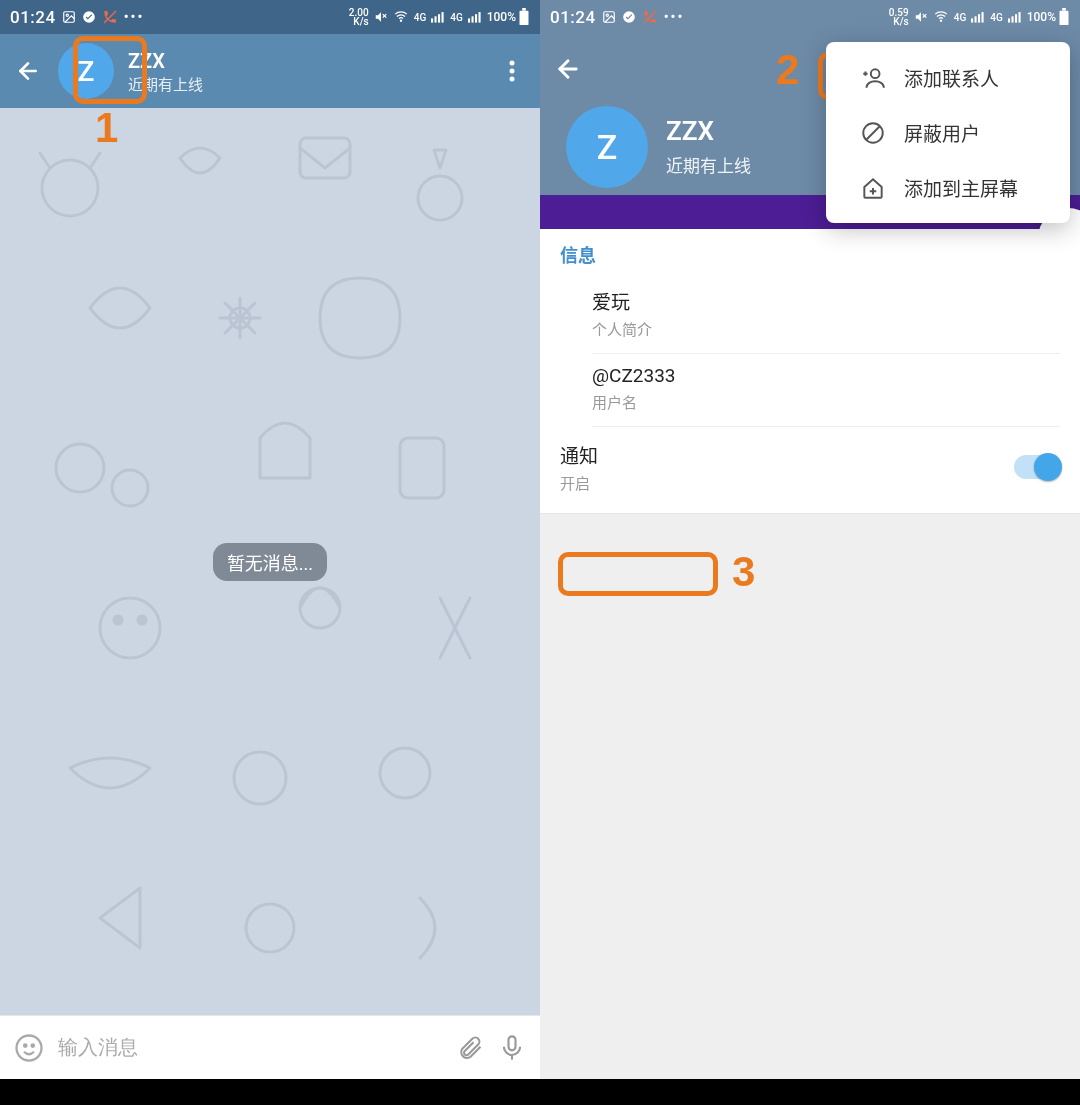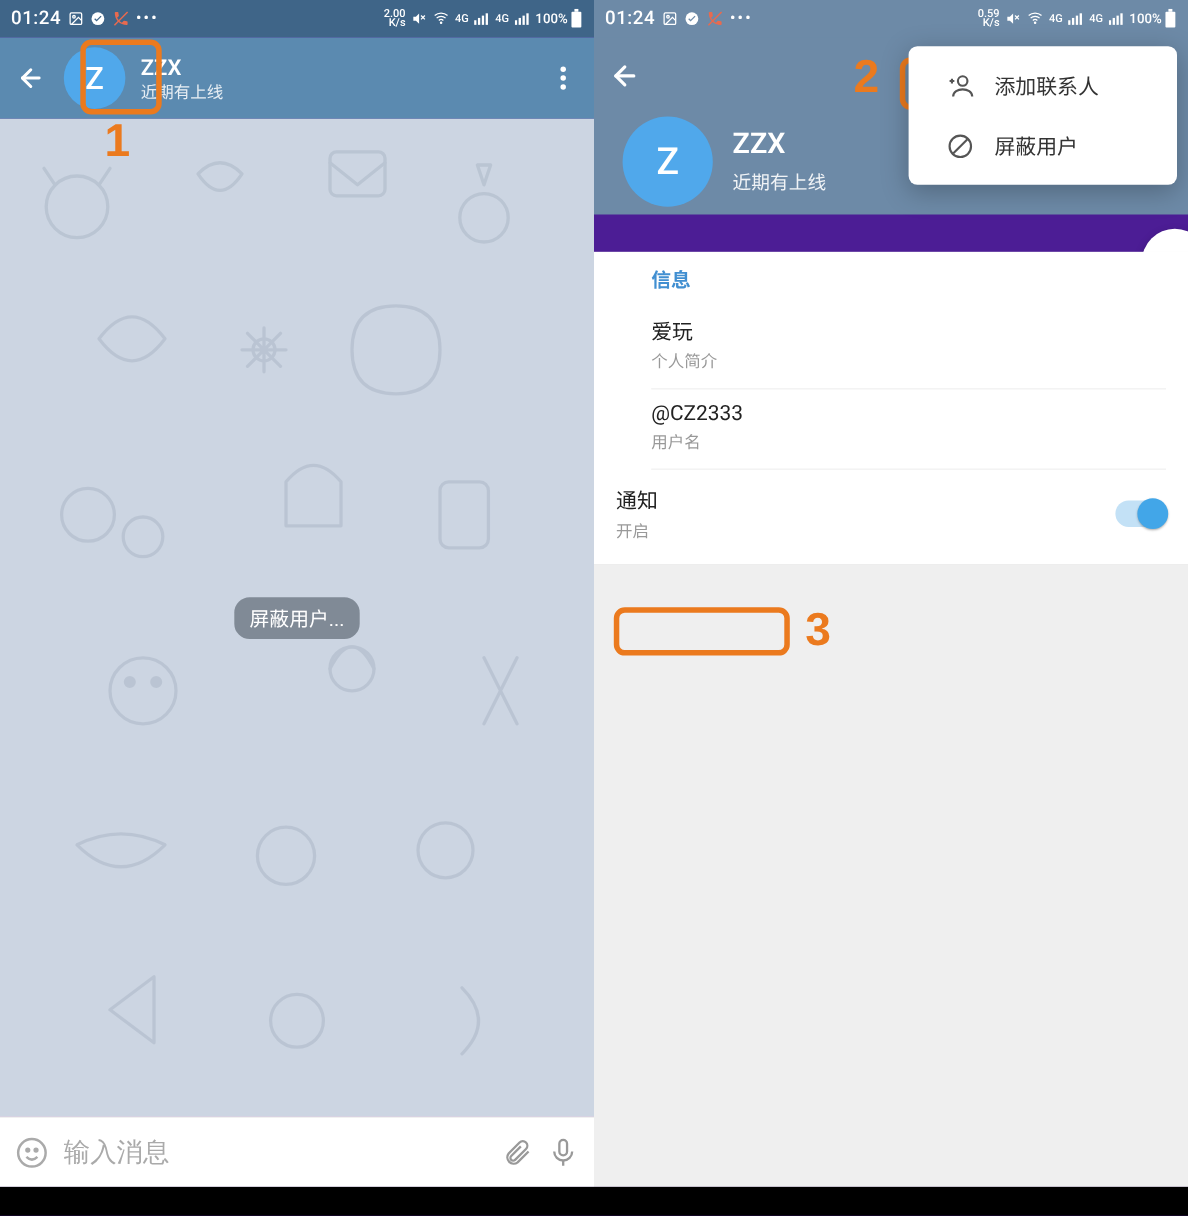--- a/index.html
+++ b/index.html
@@ -29,37 +29,37 @@
   .more-btn { margin-left:auto; display:flex; align-items:center; justify-content:center; width:32px; height:40px; }
 
   
   .chat-body { position:absolute; top:108px; bottom:90px; left:0; right:0; background:#ccd5e2; overflow:hidden; display:flex; align-items:center; justify-content:center; }
   .chat-body svg.doodles { position:absolute; inset:0; opacity:.15; }
   .empty-pill { background:#808a96; color:#fff; padding:6px 14px; border-radius:14px; font-size:18px; }
 
   
   .inputbar { position:absolute; bottom:26px; left:0; right:0; height:64px; background:#fff; display:flex; align-items:center; padding:0 14px; gap:14px; border-top:1px solid #e7e7e7; }
   .smile { display:flex; }
-  .msg-input { flex:1; border:none; outline:none; font-size:24px; color:#999; }
+  .msg-input { flex:1; border:none; outline:none; font-size:20px; color:#999; }
   .msg-input::placeholder { color:#aaa; }
   .attach, .mic { display:flex; }
 
   
   .navstrip { position:absolute; bottom:0; left:0; right:0; height:26px; background:#000; }
 
   
   .profile-hero { height:195px; background:#6d8aa7; position:relative; color:#fff; }
   .profile-back { position:absolute; left:14px; top:55px; }
   .profile-av { position:absolute; left:26px; top:106px; width:82px; height:82px; border-radius:50%; background:#50a8eb; display:flex; align-items:center; justify-content:center; font-size:34px; font-weight:500; }
   .profile-title { position:absolute; left:126px; top:116px; font-size:26px; font-weight:600; }
   .profile-sub { position:absolute; left:126px; top:152px; font-size:17px; opacity:.9; }
 
   .profile-content { position:absolute; top:229px; left:0; right:0; bottom:26px; background:#efefef; }
   .section { background:#fff; padding:12px 20px 4px; border-bottom:1px solid #e5e5e5; }
-  .section-title { color:#418fd1; font-size:18px; font-weight:600; margin-bottom:10px;margin-left:32px; }
+  .section-title { color:#418fd1; font-size:18px; font-weight:600; margin-bottom:10px; }
   .info-row { padding:10px 0 14px; border-bottom:1px solid #eee;margin-left:32px; }
   .info-row:last-of-type { border-bottom:none; }
   .info-primary { font-size:19px; color:#222; }
   .info-secondary { font-size:15px; color:#999; margin-top:4px; }
   .notif-row { display:flex; align-items:center; justify-content:space-between; padding:14px 0 16px; }
   .notif-left { display:flex; flex-direction:column; }
   .toggle { width:46px; height:24px; border-radius:14px; background:#c3e1f6; position:relative; }
   .toggle::after { content:""; position:absolute; right:-2px; top:-2px; width:28px; height:28px; border-radius:50%; background:#42a6e8; box-shadow:0 1px 2px rgba(0,0,0,.3); }
   .secret-row { background:#fff; margin-top:18px; border-top:1px solid #e5e5e5; border-bottom:1px solid #e5e5e5; padding:16px 20px; color:#2aa04a; font-size:19px; font-weight:500; }
 
@@ -192,21 +192,21 @@
               <circle cx="320" cy="500" r="20"></circle>
             <path d="M440 490 l30 60 M470 490 l-30 60"></path>
             <path d="M70 660 q40 -20 80 0 q-40 40 -80 0z"></path>
             <circle cx="260" cy="670" r="26"></circle>
             <rect x="380" y="640" width="50" height="50" rx="25"></rect>
             <path d="M100 810 l40 -30 l0 60z"></path>
             <circle cx="270" cy="820" r="24"></circle>
             <path d="M420 790 q30 30 0 60"></path>
           </g>
         </svg>
-        <div class="empty-pill">屏蔽用户...</div>
+        <div class="empty-pill">暂无消息...</div>
       </div>
 
       <div class="inputbar">
         <span class="smile">
           <svg width="30" height="30" viewBox="0 0 24 24" fill="none" stroke="#aaa" stroke-width="1.8">
               <circle cx="12" cy="12" r="10"></circle>
               <circle cx="9" cy="10" r="1" fill="#aaa"></circle>
               <circle cx="15" cy="10" r="1" fill="#aaa"></circle>
               <path d="M8 15 q4 4 8 0"></path>
             </svg>
@@ -345,20 +345,27 @@
             </svg>
           <span>添加联系人</span>
         </div>
         <div class="popup-item">
           <svg width="26" height="26" viewBox="0 0 24 24" fill="none" stroke="#555" stroke-width="1.8">
               <circle cx="12" cy="12" r="9"></circle>
               <line x1="6" y1="18" x2="18" y2="6"></line>
             </svg>
           <span>屏蔽用户</span>
         </div>
+        <div class="popup-item">
+          <svg width="26" height="26" viewBox="0 0 24 24" fill="none" stroke="#555" stroke-width="1.8">
+              <path d="M4 11l8-7 8 7v9a1 1 0 0 1-1 1H5a1 1 0 0 1-1-1z"></path>
+              <path d="M12 12v6M9 15h6"></path>
+            </svg>
+          <span>添加到主屏幕</span>
+        </div>
       </div>
 
       <div class="navstrip"></div>
 
       <div class="annot-box" style="left:278px; top:52px; width:234px; height:48px;"></div>
       <div class="annot-num" style="left:236px; top:46px;">2</div>
 
       <div class="annot-box" style="left:18px; top:552px; width:160px; height:44px;"></div>
       <div class="annot-num" style="left:192px; top:548px;">3</div>
     </div>

